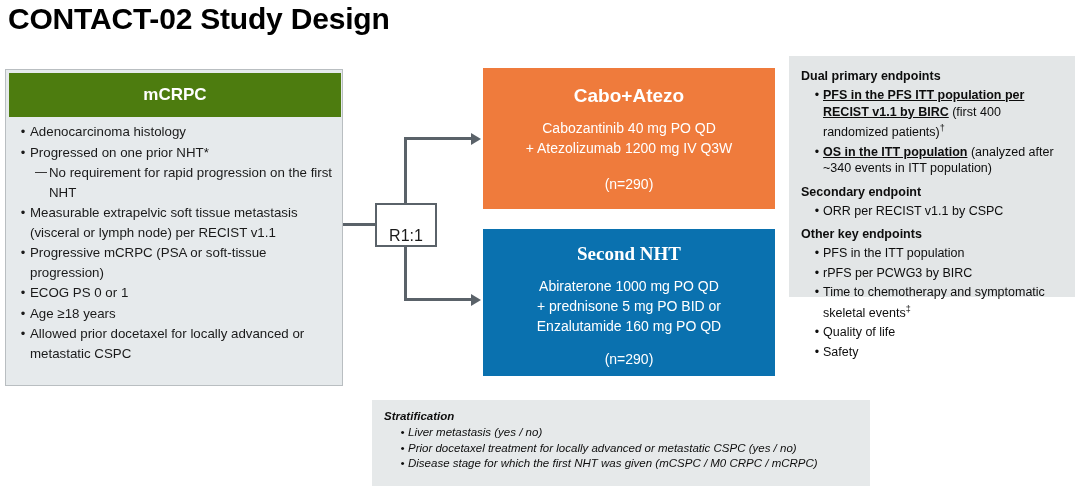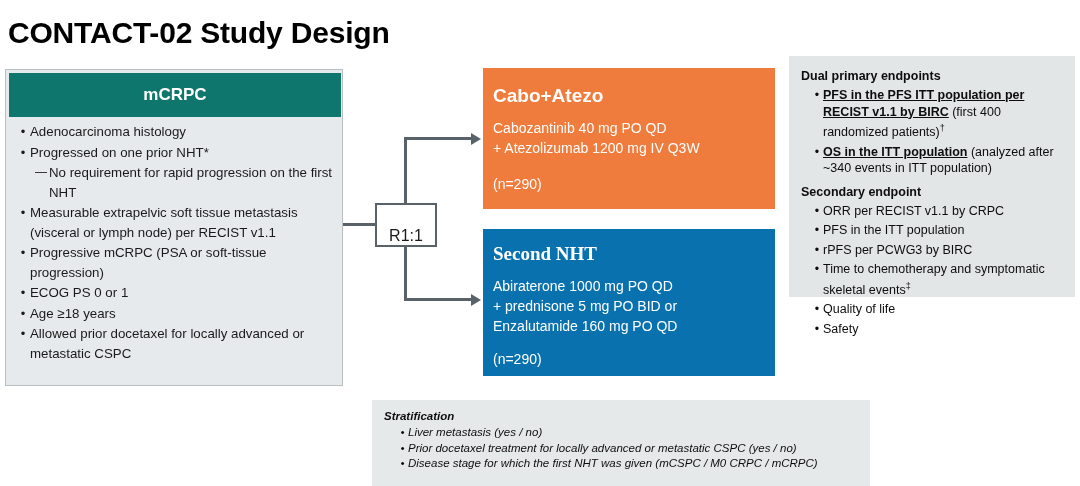--- a/index.html
+++ b/index.html
@@ -14,21 +14,21 @@
     overflow: hidden;
     font-family: "Liberation Sans", sans-serif;
     color: #000000;
     -webkit-font-smoothing: antialiased;
   }
 
   
   #page-title {
     position: absolute;
     left: 8px;
-    top: 16px;
+    top: 2px;
     font-size: 30px;
     font-weight: bold;
     letter-spacing: -0.2px;
     color: #000000;
     white-space: nowrap;
   }
 
   
   #eligibility-panel {
     position: absolute;
@@ -39,21 +39,21 @@
     background: #e6eaec;
     border: 1px solid #b9bec1;
     box-sizing: border-box;
   }
   #eligibility-header {
     position: absolute;
     left: 3px;
     top: 3px;
     width: 332px;
     height: 44px;
-    background: #0f766e;
+    background: #4d7c0f;
     color: #ffffff;
     font-size: 17px;
     font-weight: bold;
     display: flex;
     align-items: center;
     justify-content: center;
     box-sizing: border-box;
   }
   #eligibility-list {
     position: absolute;
@@ -115,20 +115,21 @@
     border-bottom: 6px solid transparent;
     border-left: 10px solid #5a6269;
     z-index: 2;
   }
 
   
   .arm {
     position: absolute;
     box-sizing: border-box;
     color: #ffffff;
+    text-align: center;
     padding: 0 10px;
   }
   #arm-cabo-atezo {
     left: 483px;
     top: 68px;
     width: 292px;
     height: 141px;
     background: #ef7b3c;
   }
   #arm-second-nht {
@@ -312,24 +313,25 @@
       <div class="ep-item">
         <span class="bullet">•</span>
         <span class="text"><b>OS in the ITT population</b><span> (analyzed after ~340 events in ITT population)</span></span>
       </div>
     </div>
 
   <div class="ep-heading spaced">Secondary endpoint</div>
   <div id="ep-secondary-list">
       <div class="ep-item">
         <span class="bullet">•</span>
-        <span class="text"><span>ORR per RECIST v1.1 by CRPC</span></span>
-      </div>
-    </div>
-
+        <span class="text"><span>ORR per RECIST v1.1 by CSPC</span></span>
+      </div>
+    </div>
+
+  <div class="ep-heading spaced">Other key endpoints</div>
   <div id="ep-other-list">
       <div class="ep-item">
         <span class="bullet">•</span>
         <span class="text"><span>PFS in the ITT population</span></span>
       </div>
       <div class="ep-item">
         <span class="bullet">•</span>
         <span class="text"><span>rPFS per PCWG3 by BIRC</span></span>
       </div>
       <div class="ep-item">

